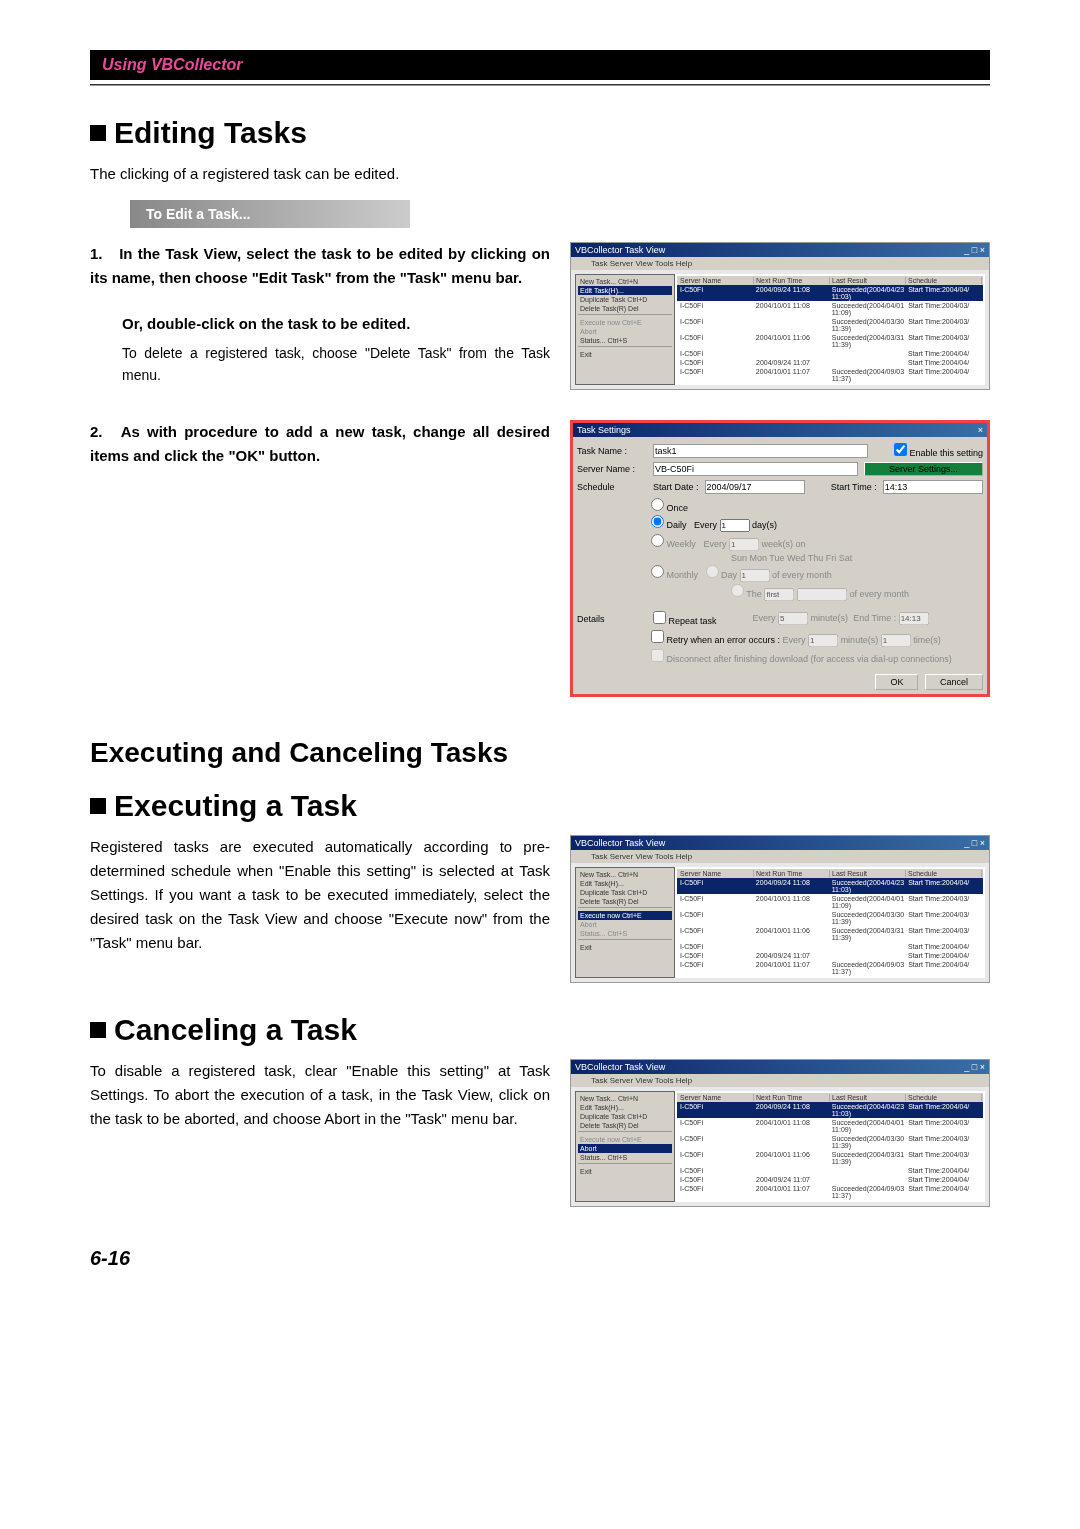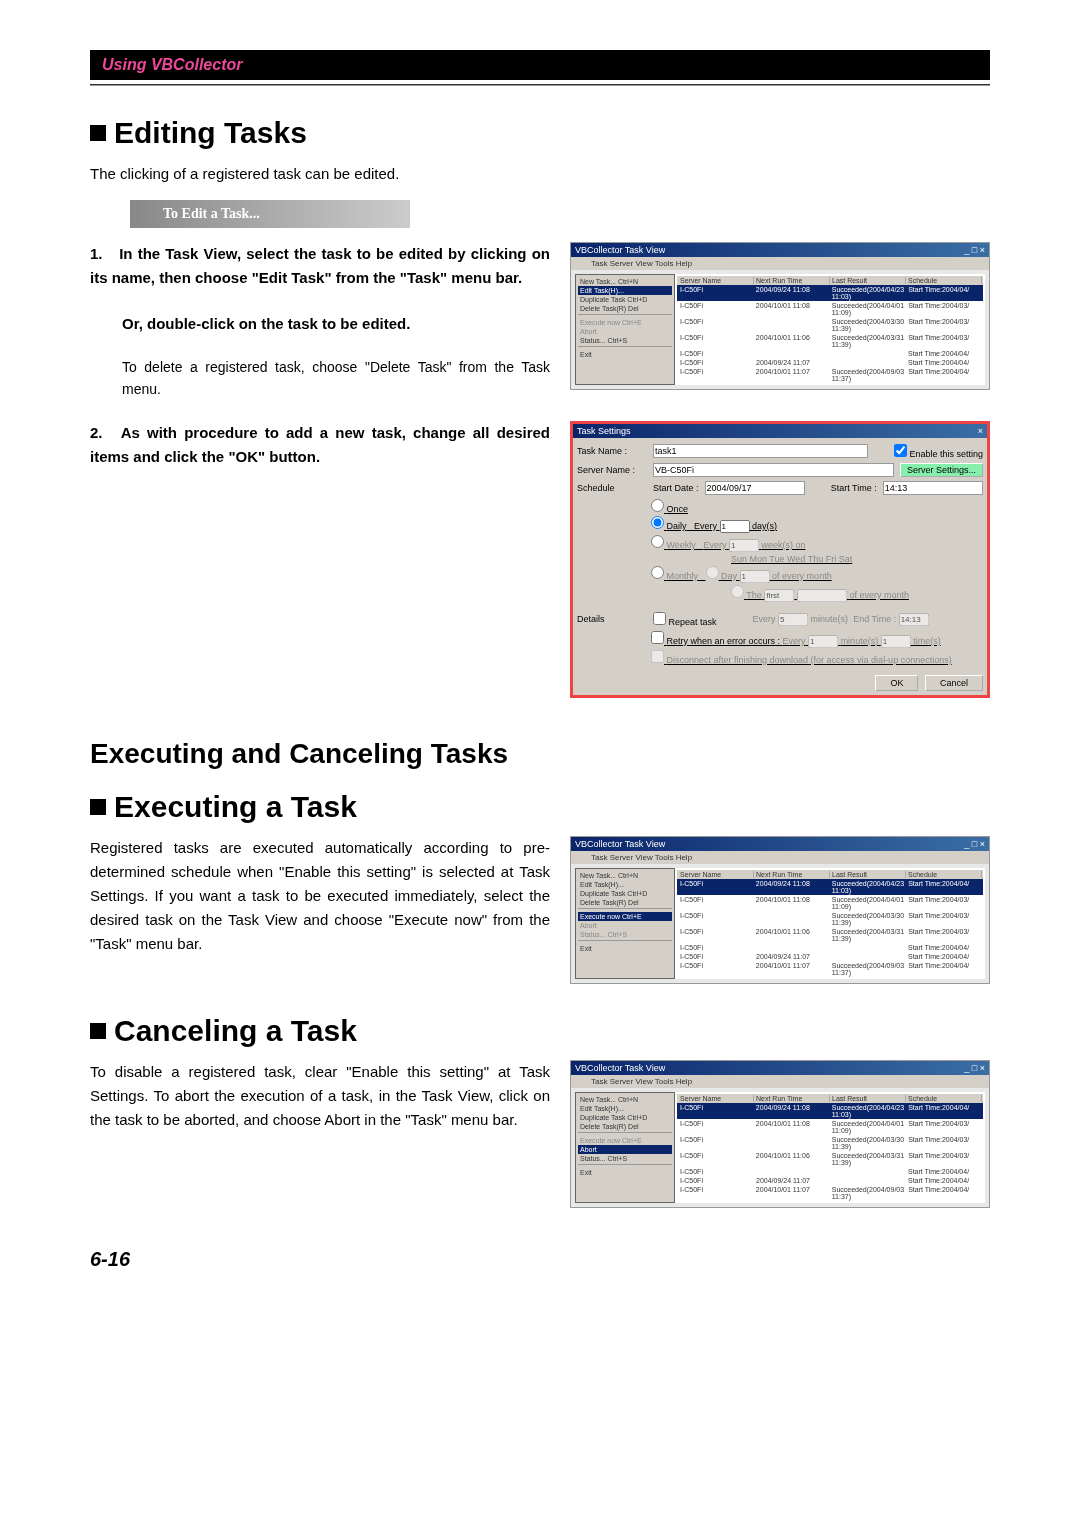--- a/index.html
+++ b/index.html
@@ -41,25 +41,24 @@
     .body-text {
       font-size: 15px;
       line-height: 1.6;
       margin-bottom: 14px;
       margin-left: 0;
     }
     .sub-instruction-bar {
       background: linear-gradient(to right, #888 0%, #ccc 100%);
       color: #fff;
       font-weight: bold;
-      padding: 6px 33px;
+      padding: 6px 16px;
       margin: 10px 0 14px 40px;
       width: 280px;
       font-size: 14px;
-      font-family: Liberation Serif, serif;
     }
     .two-col {
       display: flex;
       gap: 20px;
       margin-bottom: 20px;
     }
     .left-col {
       flex: 1;
     }
     .right-col {
@@ -80,21 +79,21 @@
       margin-left: 32px;
     }
     .step-sub {
       font-weight: bold;
       font-size: 15px;
       margin-top: 22px;
     }
     .step-desc {
       font-size: 14px;
       line-height: 1.6;
-      margin-top: 20px;
+      margin-top: 6px;
     }
     .big-heading {
       font-size: 28px;
       font-weight: bold;
       margin: 40px 0 20px 0;
     }
     .page-num {
       font-size: 20px;
       font-weight: bold;
       font-style: italic;
@@ -160,21 +159,21 @@
       background: linear-gradient(to right, #0a246a, #3a6ea5);
       color: #fff;
       padding: 2px 4px;
       margin: -4px -4px 6px -4px;
       display: flex;
       justify-content: space-between;
     }
     .dialog-row { display: flex; align-items: center; margin: 4px 0; gap: 6px; }
     .dialog-row label { width: 70px; font-size: 9px; }
     .dialog-row input[type=text] { flex: 1; font-size: 9px; padding: 1px; border: 1px solid #999; }
-    .dialog-group { margin-left: 74px; font-size: 9px; text-decoration: underline; }
+    .dialog-group { margin-left: 74px; font-size: 9px; }
     .dialog-group div { margin: 2px 0; }
     .dialog-btns { text-align: right; margin-top: 10px; }
     .dialog-btns button { font-size: 9px; padding: 2px 14px; margin-left: 4px; background: #d4d0c8; border: 1px outset #fff; }
     .small-input { width: 30px; font-size: 8px; }
     .grey-text { color: #888; }
     .ss-container { position: relative; }
   </style>
 </head>
 <body>
 
@@ -290,21 +289,21 @@
           <span>×</span>
         </div>
       <div class="dialog-row">
         <label>Task Name :</label>
         <input type="text" value="task1" style="">
         <span style="margin-left:20px"><input type="checkbox" checked="" style=""> <span>Enable this setting</span></span>
       </div>
       <div class="dialog-row">
         <label>Server Name :</label>
         <input type="text" value="VB-C50Fi" style="">
-        <button style="font-size:9px;padding:1px 6px;background:#86efac;border:1px outset #fff">Server Settings...</button>
+        <button style="font-size:9px;padding:1px 24px;background:#15803d;border:1px outset #fff">Server Settings...</button>
       </div>
       <div class="dialog-row">
         <label>Schedule</label>
         <span>Start Date :</span>
         <input type="text" style="width: 80px;" value="2004/09/17">
         <span style="margin-left:20px">Start Time :</span>
         <input type="text" style="width: 40px;" value="14:13">
       </div>
       <div class="dialog-group">
         <div><input type="radio" name="sc" style=""> <span>Once</span></div>

